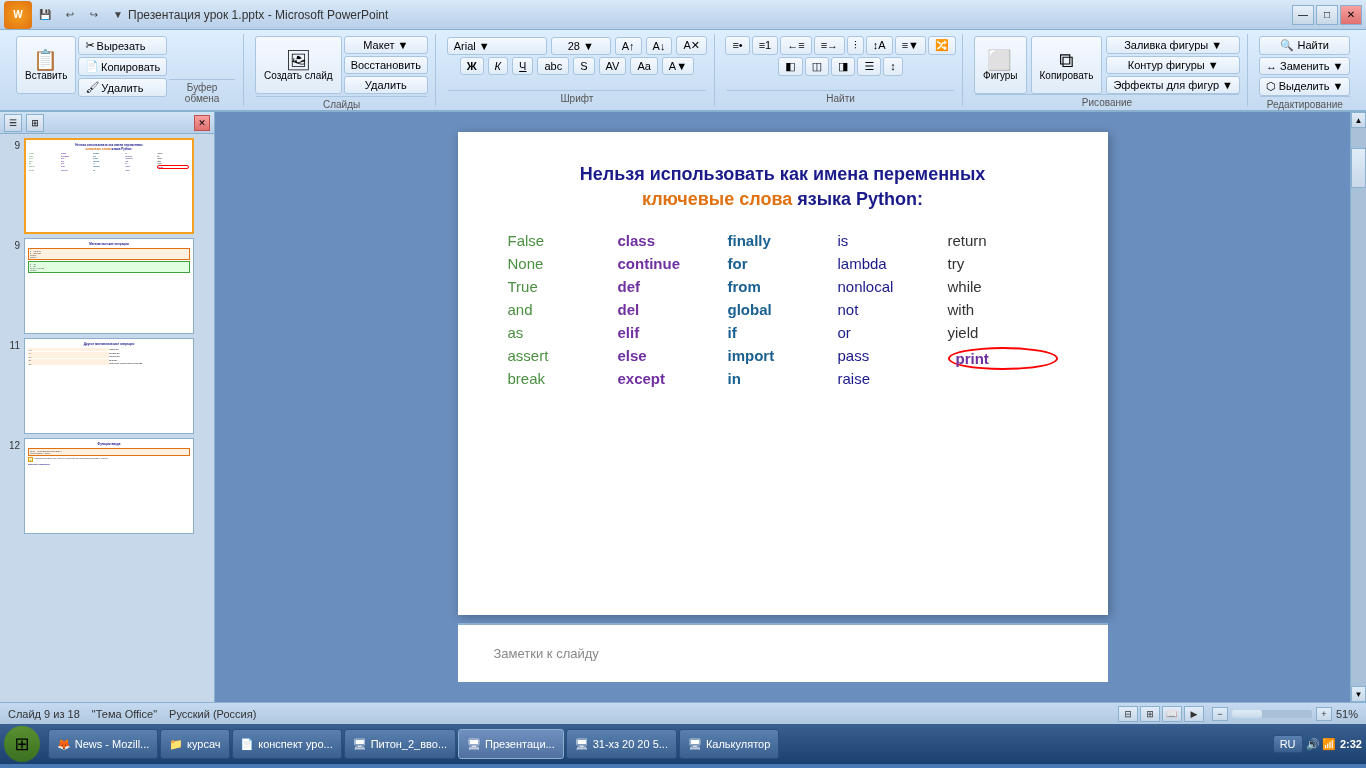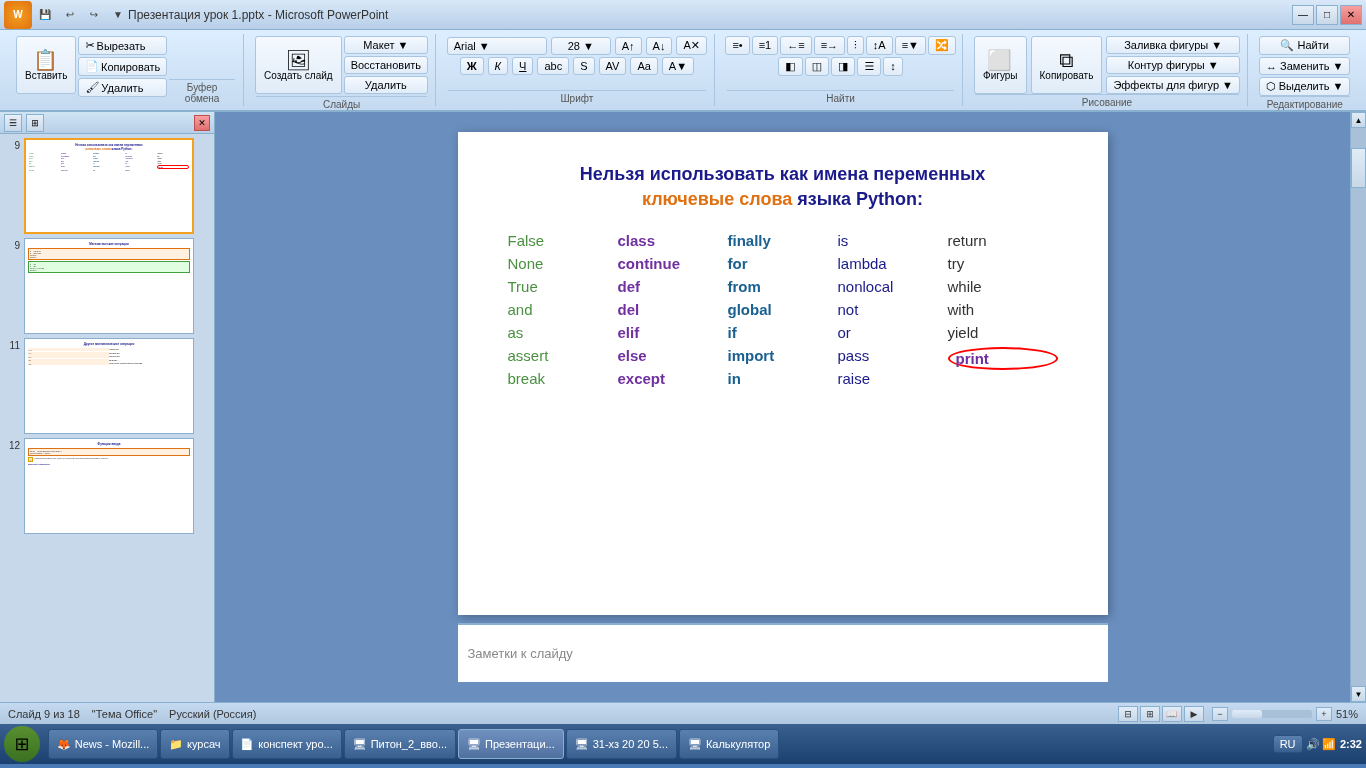--- a/index.html
+++ b/index.html
@@ -43,21 +43,21 @@
     .slide-item { display: flex; align-items: flex-start; margin-bottom: 4px; cursor: pointer; gap: 4px; }
     .slide-number { font-size: 10px; color: #333; min-width: 16px; text-align: right; padding-top: 2px; }
     .slide-thumb { width: 170px; height: 96px; background: white; border: 1px solid #8ab0d0; overflow: hidden; position: relative; font-size: 5px; }
     .slide-thumb.active { border: 2px solid #f4a020; }
 
     
     #slide-area { flex: 1; background: #6a8fbf; display: flex; flex-direction: column; align-items: center; justify-content: flex-start; padding: 20px; overflow: hidden; }
     #slide-canvas { background: white; width: 650px; height: 488px; box-shadow: 2px 2px 10px rgba(0,0,0,0.3); padding: 30px 40px; display: flex; flex-direction: column; }
 
     
-    #notes-area { height: 60px; background: white; border-top: 2px solid #8ab0d0; display: flex; align-items: center; padding: 8px 10px; }
+    #notes-area { height: 60px; background: white; border-top: 2px solid #8ab0d0; display: flex; align-items: center; padding: 8px 36px; }
 
     
     #statusbar { background: linear-gradient(to bottom, #c5daf0, #b0c8e0); height: 22px; display: flex; align-items: center; padding: 0 8px; border-top: 1px solid #8ab0d0; justify-content: space-between; font-size: 11px; color: #333; }
 
     
     #taskbar { background: linear-gradient(to bottom, #3a6090, #1a4070); height: 40px; display: flex; align-items: center; padding: 0 4px; gap: 2px; }
     .taskbar-btn { background: linear-gradient(to bottom, #5a80b0, #3a6090); border: 1px solid #2a5080; border-radius: 3px; padding: 2px 8px; color: white; font-size: 11px; cursor: pointer; height: 30px; display: flex; align-items: center; gap: 4px; white-space: nowrap; max-width: 140px; overflow: hidden; }
     .taskbar-btn.active { background: linear-gradient(to bottom, #7090c0, #5070a0); border-color: #8ab0d0; }
     .start-btn { background: linear-gradient(to bottom, #5a9030, #3a7020); border-radius: 50%; width: 36px; height: 36px; display: flex; align-items: center; justify-content: center; font-size: 18px; cursor: pointer; border: none; }
     .taskbar-right { margin-left: auto; display: flex; align-items: center; gap: 4px; color: white; font-size: 11px; }

